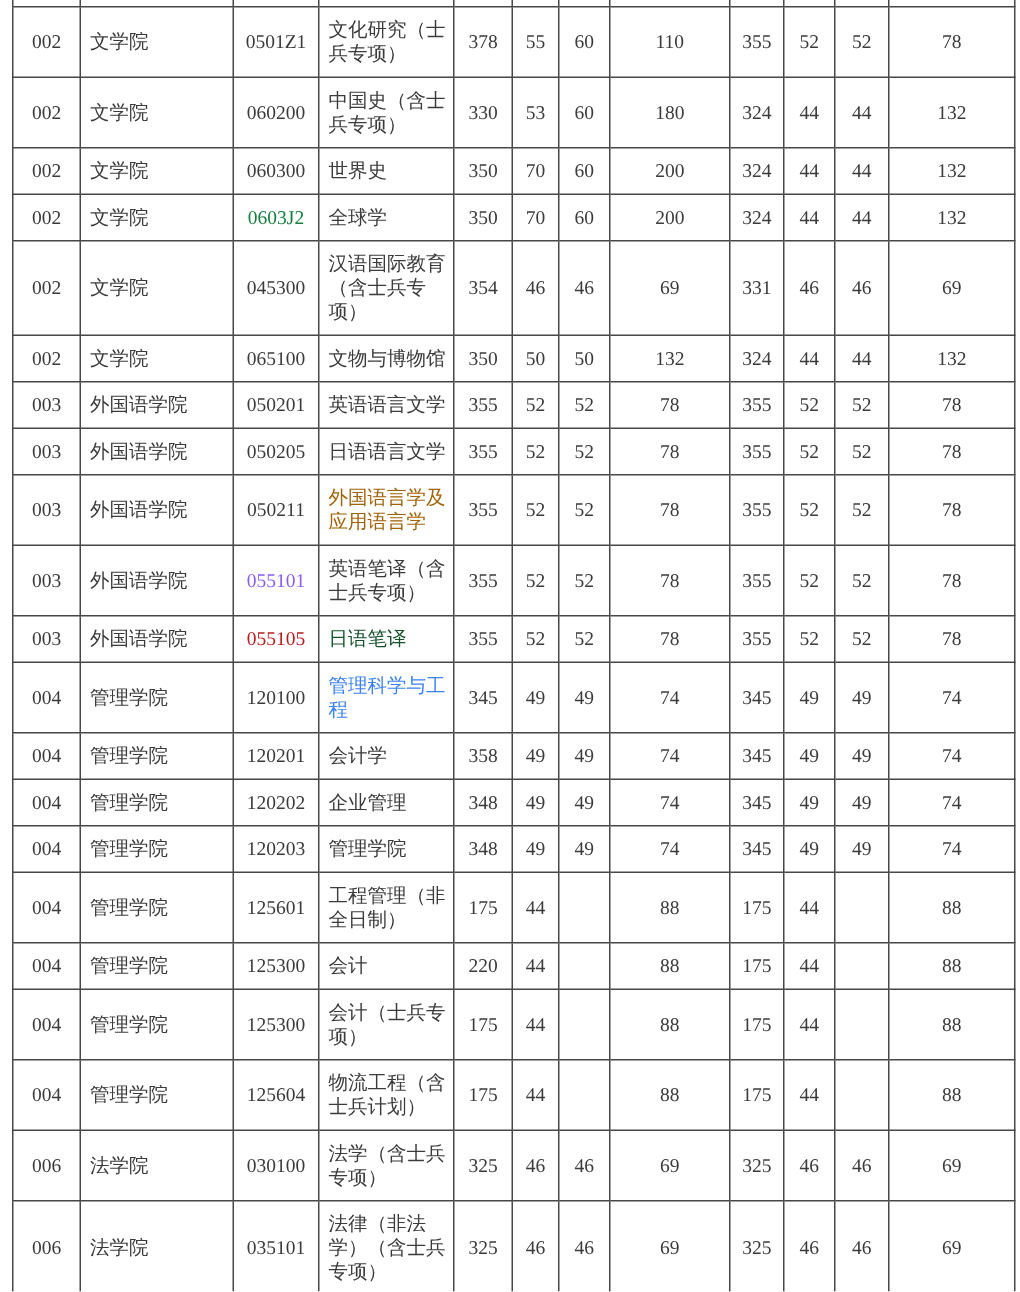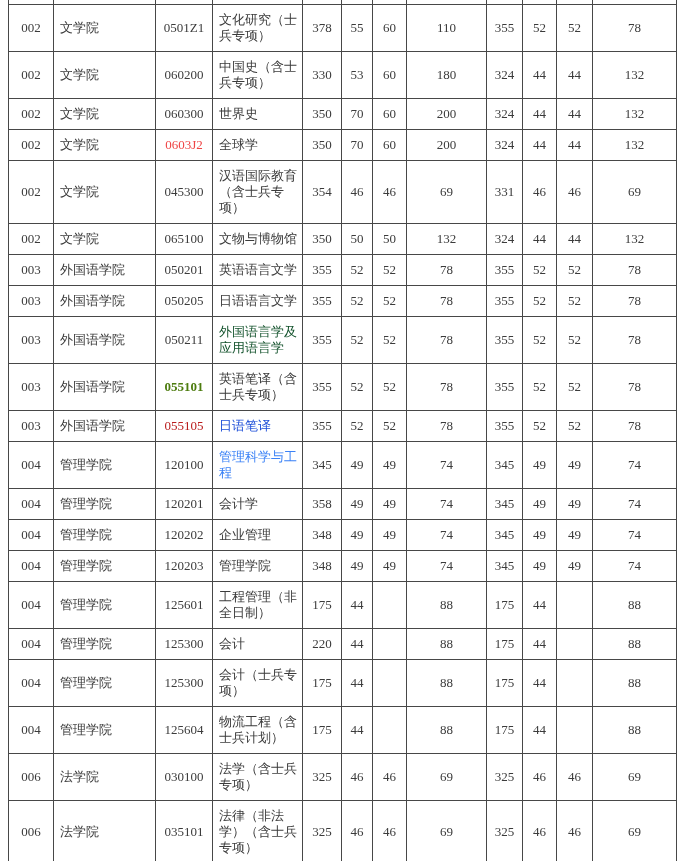--- a/index.html
+++ b/index.html
@@ -122,21 +122,21 @@
     <td style="border-color: rgb(71, 71, 71); color: rgb(59, 59, 59);">60</td>
     <td style="border-color: rgb(71, 71, 71); color: rgb(59, 59, 59);">200</td>
     <td style="border-color: rgb(71, 71, 71); color: rgb(59, 59, 59);">324</td>
     <td style="border-color: rgb(71, 71, 71); color: rgb(59, 59, 59);">44</td>
     <td style="border-color: rgb(71, 71, 71); color: rgb(59, 59, 59);">44</td>
     <td style="border-color: rgb(71, 71, 71); color: rgb(59, 59, 59);">132</td>
   </tr>
         <tr class="data-row">
     <td style="border-color: rgb(71, 71, 71); color: rgb(59, 59, 59);">002</td>
     <td class="cell-left" style="border-color: rgb(71, 71, 71); color: rgb(59, 59, 59);">文学院</td>
-    <td style="border-color: rgb(71, 71, 71); color: #ef4444; text-align: center;">0603J2</td>
+    <td style="border-color: rgb(71, 71, 71); color: #15803d; text-align: center;">0603J2</td>
     <td class="cell-left" style="border-color: rgb(71, 71, 71); color: rgb(59, 59, 59);">全球学</td>
     <td style="border-color: rgb(71, 71, 71); color: rgb(59, 59, 59);">350</td>
     <td style="border-color: rgb(71, 71, 71); color: rgb(59, 59, 59);">70</td>
     <td style="border-color: rgb(71, 71, 71); color: rgb(59, 59, 59);">60</td>
     <td style="border-color: rgb(71, 71, 71); color: rgb(59, 59, 59);">200</td>
     <td style="border-color: rgb(71, 71, 71); color: rgb(59, 59, 59);">324</td>
     <td style="border-color: rgb(71, 71, 71); color: rgb(59, 59, 59);">44</td>
     <td style="border-color: rgb(71, 71, 71); color: rgb(59, 59, 59);">44</td>
     <td style="border-color: rgb(71, 71, 71); color: rgb(59, 59, 59);">132</td>
   </tr>
@@ -193,49 +193,49 @@
     <td style="border-color: rgb(71, 71, 71); color: rgb(59, 59, 59);">78</td>
     <td style="border-color: rgb(71, 71, 71); color: rgb(59, 59, 59);">355</td>
     <td style="border-color: rgb(71, 71, 71); color: rgb(59, 59, 59);">52</td>
     <td style="border-color: rgb(71, 71, 71); color: rgb(59, 59, 59);">52</td>
     <td style="border-color: rgb(71, 71, 71); color: rgb(59, 59, 59);">78</td>
   </tr>
         <tr class="data-row">
     <td style="border-color: rgb(71, 71, 71); color: rgb(59, 59, 59);">003</td>
     <td class="cell-left" style="border-color: rgb(71, 71, 71); color: rgb(59, 59, 59);">外国语学院</td>
     <td style="border-color: rgb(71, 71, 71); color: rgb(59, 59, 59);">050211</td>
-    <td class="cell-left" style="border-color: rgb(71, 71, 71); color: #14532d;">外国语言学及应用语言学</td>
-    <td style="border-color: rgb(71, 71, 71); color: rgb(59, 59, 59);">355</td>
-    <td style="border-color: rgb(71, 71, 71); color: rgb(59, 59, 59);">52</td>
-    <td style="border-color: rgb(71, 71, 71); color: rgb(59, 59, 59);">52</td>
-    <td style="border-color: rgb(71, 71, 71); color: rgb(59, 59, 59);">78</td>
-    <td style="border-color: rgb(71, 71, 71); color: rgb(59, 59, 59);">355</td>
-    <td style="border-color: rgb(71, 71, 71); color: rgb(59, 59, 59);">52</td>
-    <td style="border-color: rgb(71, 71, 71); color: rgb(59, 59, 59);">52</td>
-    <td style="border-color: rgb(71, 71, 71); color: rgb(59, 59, 59);">78</td>
-  </tr>
-        <tr class="data-row">
-    <td style="border-color: rgb(71, 71, 71); color: rgb(59, 59, 59);">003</td>
-    <td class="cell-left" style="border-color: rgb(71, 71, 71); color: rgb(59, 59, 59);">外国语学院</td>
-    <td style="border-color: rgb(71, 71, 71); color: #4d7c0f; font-weight: bold;">055101</td>
+    <td class="cell-left" style="border-color: rgb(71, 71, 71); color: #a16207;">外国语言学及应用语言学</td>
+    <td style="border-color: rgb(71, 71, 71); color: rgb(59, 59, 59);">355</td>
+    <td style="border-color: rgb(71, 71, 71); color: rgb(59, 59, 59);">52</td>
+    <td style="border-color: rgb(71, 71, 71); color: rgb(59, 59, 59);">52</td>
+    <td style="border-color: rgb(71, 71, 71); color: rgb(59, 59, 59);">78</td>
+    <td style="border-color: rgb(71, 71, 71); color: rgb(59, 59, 59);">355</td>
+    <td style="border-color: rgb(71, 71, 71); color: rgb(59, 59, 59);">52</td>
+    <td style="border-color: rgb(71, 71, 71); color: rgb(59, 59, 59);">52</td>
+    <td style="border-color: rgb(71, 71, 71); color: rgb(59, 59, 59);">78</td>
+  </tr>
+        <tr class="data-row">
+    <td style="border-color: rgb(71, 71, 71); color: rgb(59, 59, 59);">003</td>
+    <td class="cell-left" style="border-color: rgb(71, 71, 71); color: rgb(59, 59, 59);">外国语学院</td>
+    <td style="border-color: rgb(71, 71, 71); color: #8b5cf6;">055101</td>
     <td class="cell-left" style="border-color: rgb(71, 71, 71); color: rgb(59, 59, 59);">英语笔译（含士兵专项）</td>
     <td style="border-color: rgb(71, 71, 71); color: rgb(59, 59, 59);">355</td>
     <td style="border-color: rgb(71, 71, 71); color: rgb(59, 59, 59);">52</td>
     <td style="border-color: rgb(71, 71, 71); color: rgb(59, 59, 59);">52</td>
     <td style="border-color: rgb(71, 71, 71); color: rgb(59, 59, 59);">78</td>
     <td style="border-color: rgb(71, 71, 71); color: rgb(59, 59, 59);">355</td>
     <td style="border-color: rgb(71, 71, 71); color: rgb(59, 59, 59);">52</td>
     <td style="border-color: rgb(71, 71, 71); color: rgb(59, 59, 59);">52</td>
     <td style="border-color: rgb(71, 71, 71); color: rgb(59, 59, 59);">78</td>
   </tr>
         <tr class="data-row">
     <td style="border-color: rgb(71, 71, 71); color: rgb(59, 59, 59);">003</td>
     <td class="cell-left" style="border-color: rgb(71, 71, 71); color: rgb(59, 59, 59);">外国语学院</td>
     <td style="border-color: rgb(71, 71, 71); color: #b91c1c;">055105</td>
-    <td class="cell-left" style="border-color: rgb(71, 71, 71); color: #1d4ed8;">日语笔译</td>
+    <td class="cell-left" style="border-color: rgb(71, 71, 71); color: #14532d;">日语笔译</td>
     <td style="border-color: rgb(71, 71, 71); color: rgb(59, 59, 59);">355</td>
     <td style="border-color: rgb(71, 71, 71); color: rgb(59, 59, 59);">52</td>
     <td style="border-color: rgb(71, 71, 71); color: rgb(59, 59, 59);">52</td>
     <td style="border-color: rgb(71, 71, 71); color: rgb(59, 59, 59);">78</td>
     <td style="border-color: rgb(71, 71, 71); color: rgb(59, 59, 59);">355</td>
     <td style="border-color: rgb(71, 71, 71); color: rgb(59, 59, 59);">52</td>
     <td style="border-color: rgb(71, 71, 71); color: rgb(59, 59, 59);">52</td>
     <td style="border-color: rgb(71, 71, 71); color: rgb(59, 59, 59);">78</td>
   </tr>
         <tr class="data-row">

